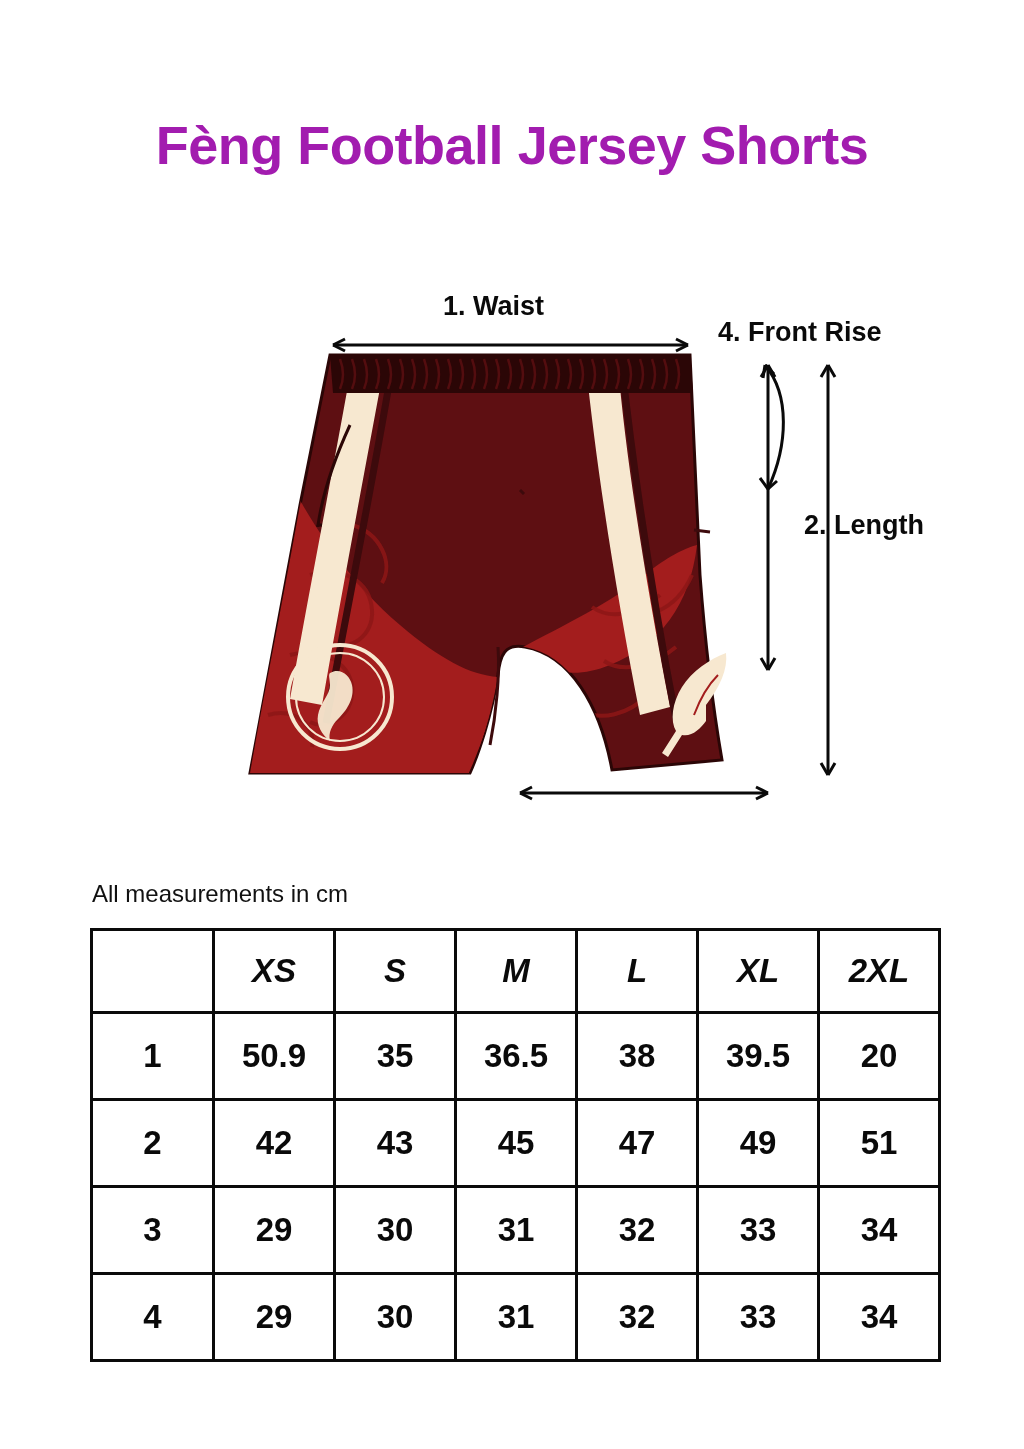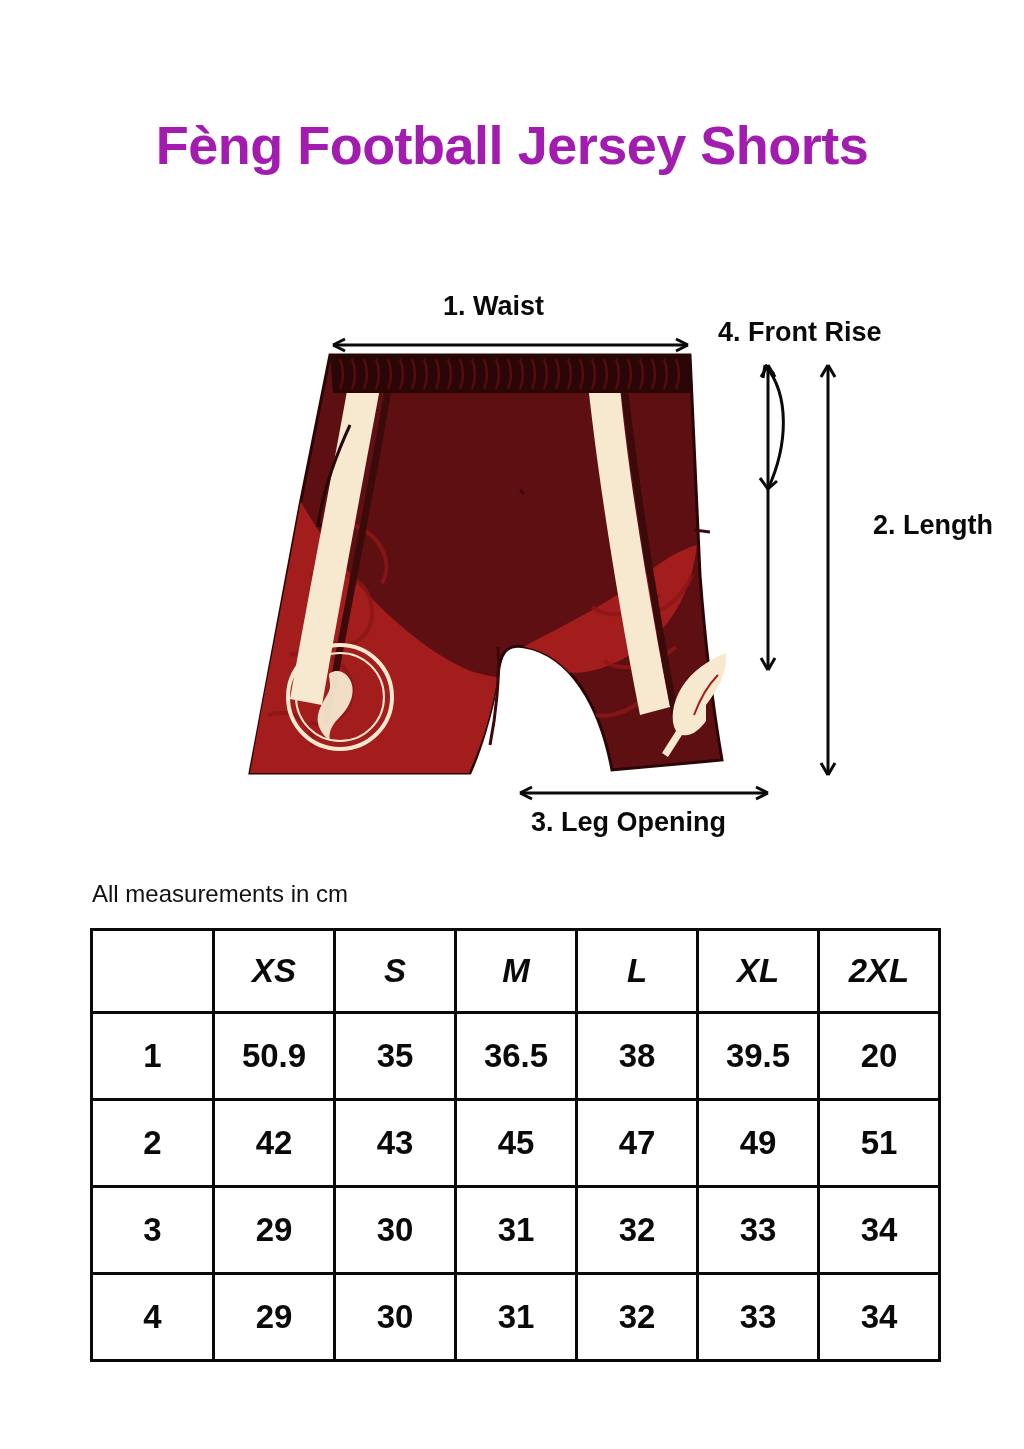--- a/index.html
+++ b/index.html
@@ -39,21 +39,21 @@
 
   .label {
     position: absolute;
     font-size: 27px;
     font-weight: bold;
     color: #0a0a0a;
     white-space: nowrap;
   }
   .lbl-waist   { left: 443px; top: 16px; }
   .lbl-front   { left: 718px; top: 16px; margin-top: 26px; }
-  .lbl-length  { left: 873px; top: 235px; }
+  .lbl-length  { left: 804px; top: 235px; }
   .lbl-leg     { left: 531px; top: 532px; }
 
   .shorts-svg { position: absolute; left: 0; top: 0; }
 
   
   .meas-note {
     position: absolute;
     left: 92px;
     top: 880px;
     font-size: 24px;
@@ -84,21 +84,20 @@
 </head>
 <body>
 
 <h1 class="page-title">Fèng Football Jersey Shorts</h1>
 
 <div class="diagram">
 
   <span class="label lbl-waist">1. Waist</span>
   <span class="label lbl-front">4. Front Rise</span>
   <span class="label lbl-length">2. Length</span>
-  <span class="label lbl-leg">3. Leg Opening</span>
 
   <svg class="shorts-svg" width="1024" height="600" viewBox="0 0 1024 600" xmlns="http://www.w3.org/2000/svg">
     <defs>
       <clipPath id="shortsClip">
         <path d="M330,80 L690,80 L700,300 C706,380 716,450 722,485
                  L612,495 C600,430 570,380 525,372
                  C505,368 500,380 498,400
                  C492,440 478,480 470,498
                  L250,498 C262,430 282,330 300,230 Z"></path>
       </clipPath>

